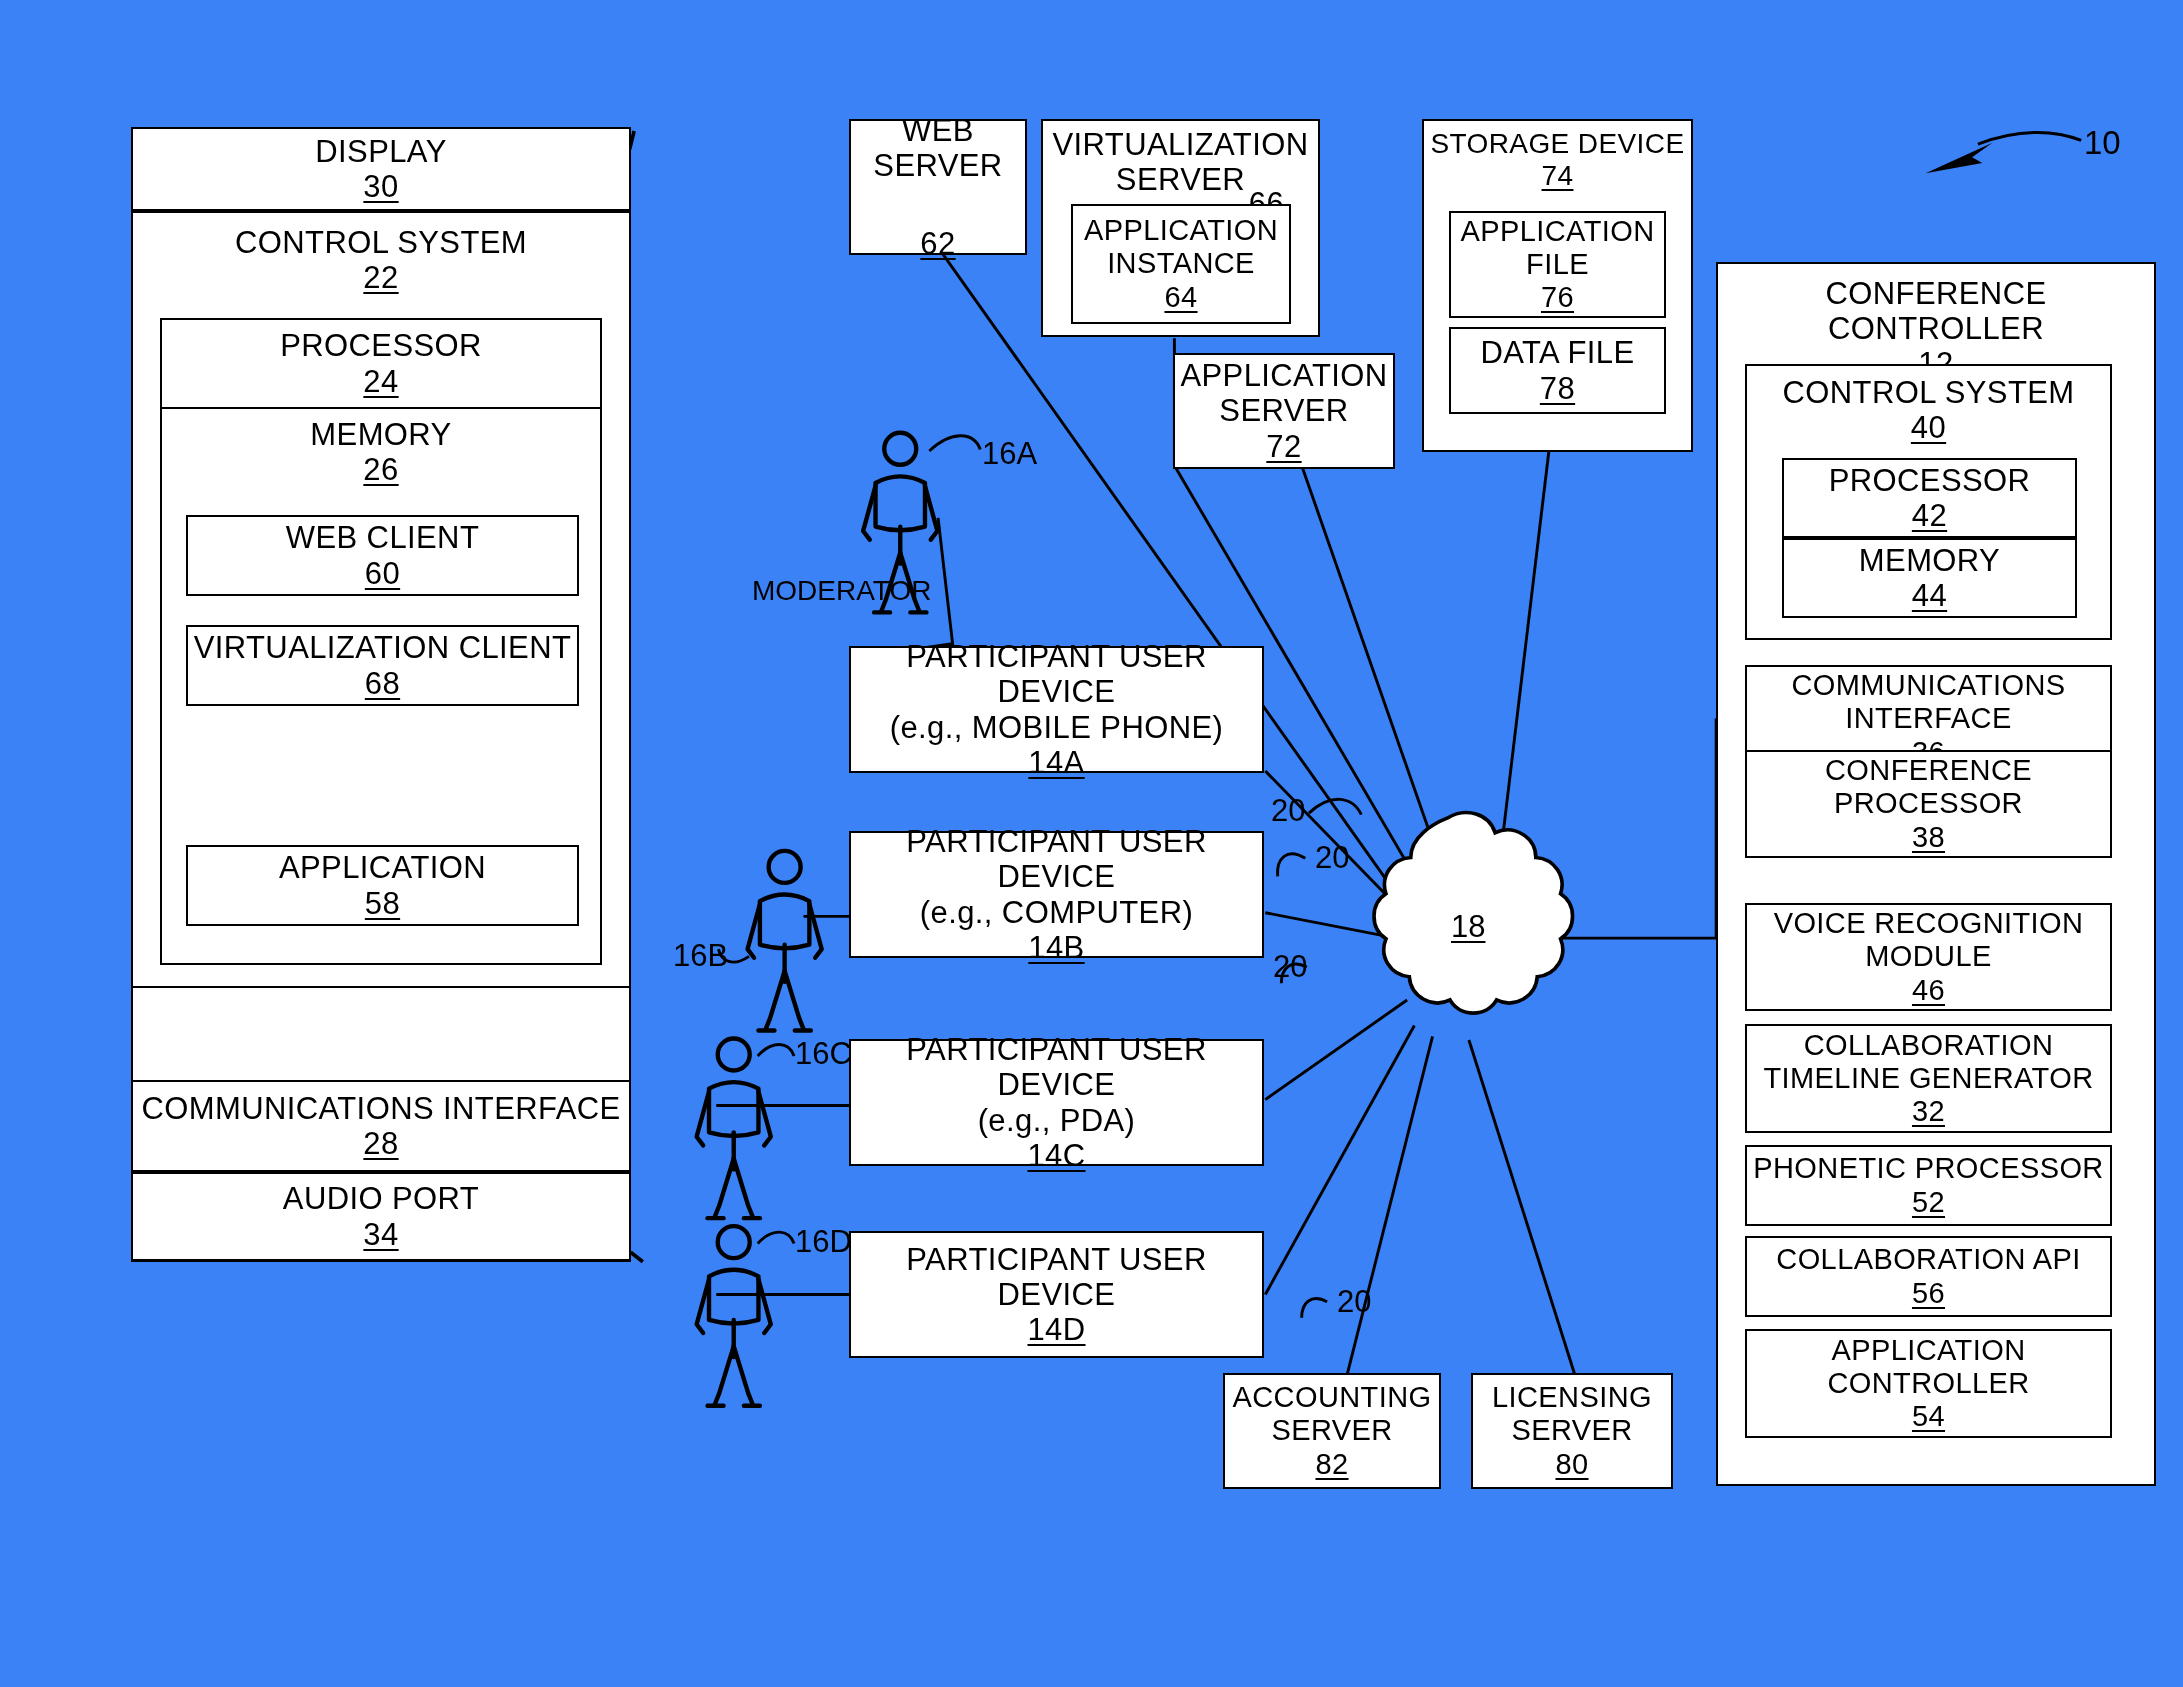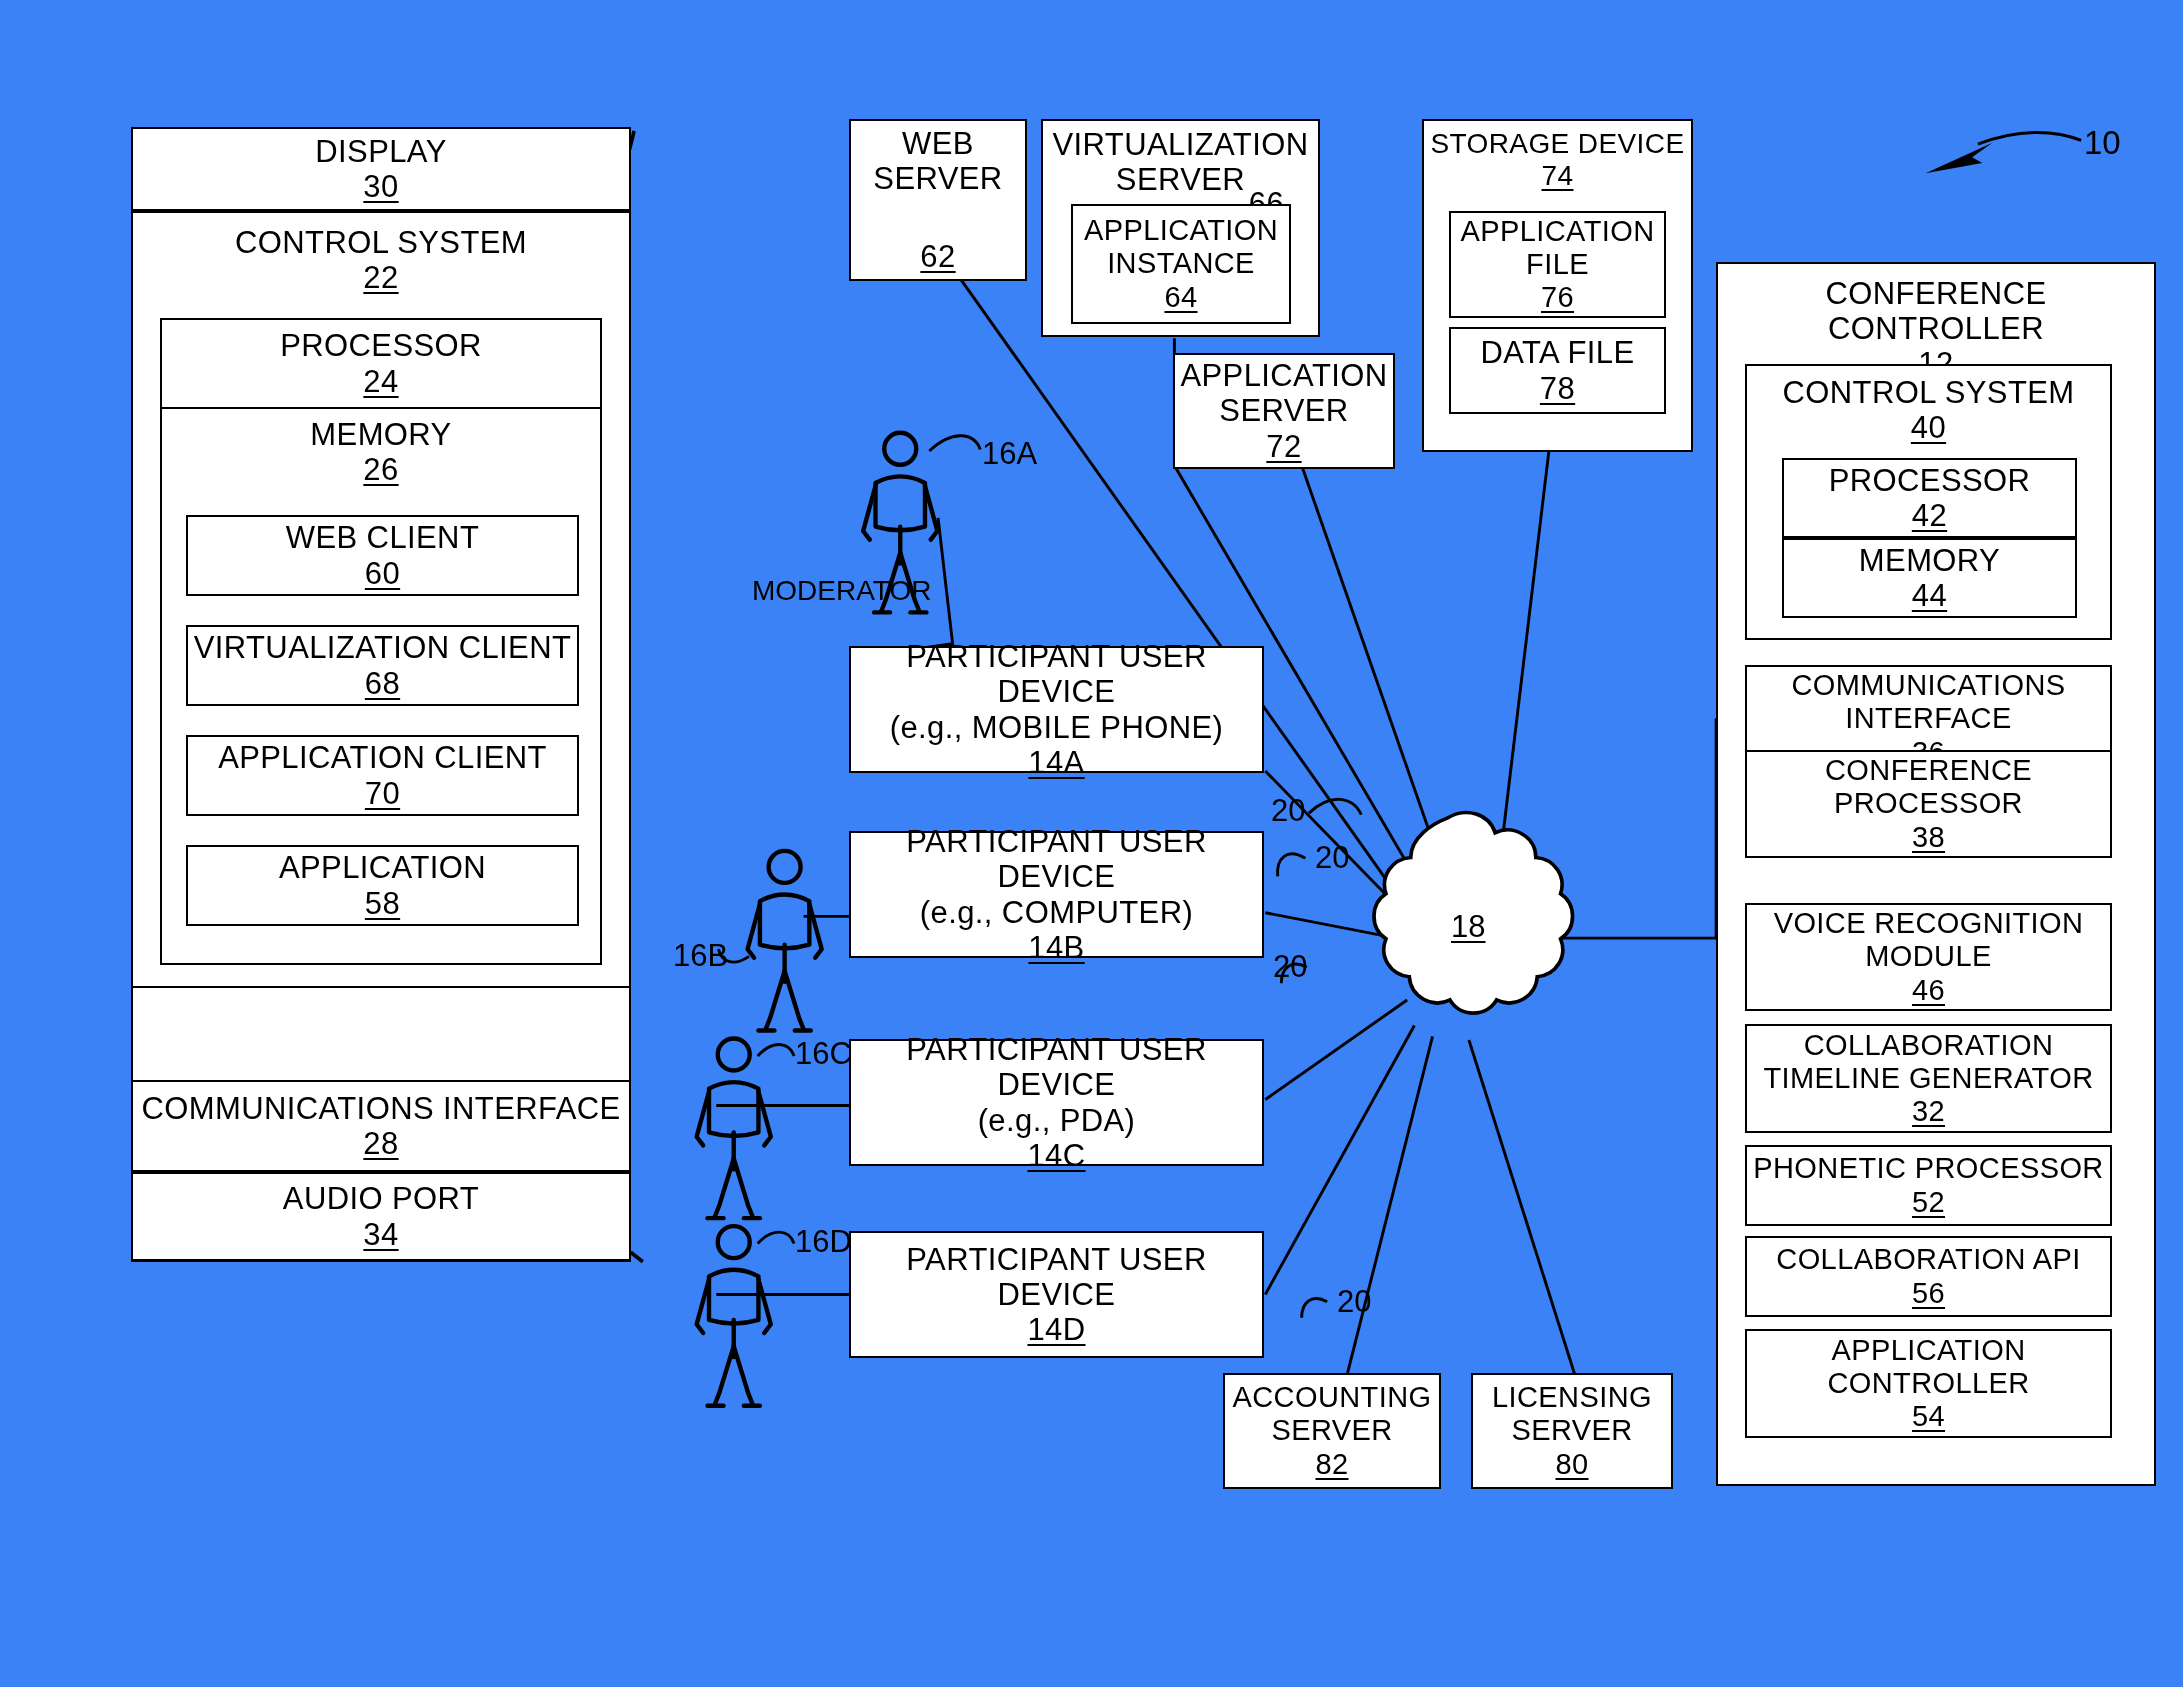--- a/index.html
+++ b/index.html
@@ -228,42 +228,38 @@
   <div class="box" style="left:186px; top:515px; width:393px; height:81px;">
     <span class="lbl t42">WEB CLIENT</span>
     <span class="num t42">60</span>
   </div>
 
   <div class="box" style="left:186px; top:625px; width:393px; height:81px;text-align:center;">
     <span class="lbl t42">VIRTUALIZATION CLIENT</span>
     <span class="num t42">68</span>
   </div>
 
-  <div class="box" style="left:186px; top:735px; width:393px; height:81px;">
-    <span class="lbl t42">APPLICATION CLIENT</span>
-    <span class="num t42">70</span>
-  </div>
 
   <div class="box" style="left:186px; top:845px; width:393px; height:81px;">
     <span class="lbl t42">APPLICATION</span>
     <span class="num t42">58</span>
   </div>
 
 
   <div class="box" style="left:131px; top:1080px; width:500px; height:92px;">
     <span class="lbl t42">COMMUNICATIONS INTERFACE</span>
     <span class="num t42">28</span>
   </div>
 
   <div class="box" style="left:131px; top:1172px; width:500px; height:89px;">
     <span class="lbl t42">AUDIO PORT</span>
     <span class="num t42">34</span>
   </div>
 
-  <div class="box" style="left:849px; top:119px; width:178px; height:162px;gap:42px;">
+  <div class="box" style="left:849px; top:119px; width:178px; height:136px;gap:42px;">
     <span class="lbl t42">WEB
 SERVER</span>
     <span class="num t42">62</span>
   </div>
 
   <div class="box" style="left:1041px; top:119px; width:279px; height:218px; justify-content:flex-start; padding-top:5.8px;">
     <span class="lbl t42" style="display:inline-block;">VIRTUALIZATION
 SERVER</span>
   </div>
   <div class="free t42" style="left:1236px; top:151px; width:61px;">

